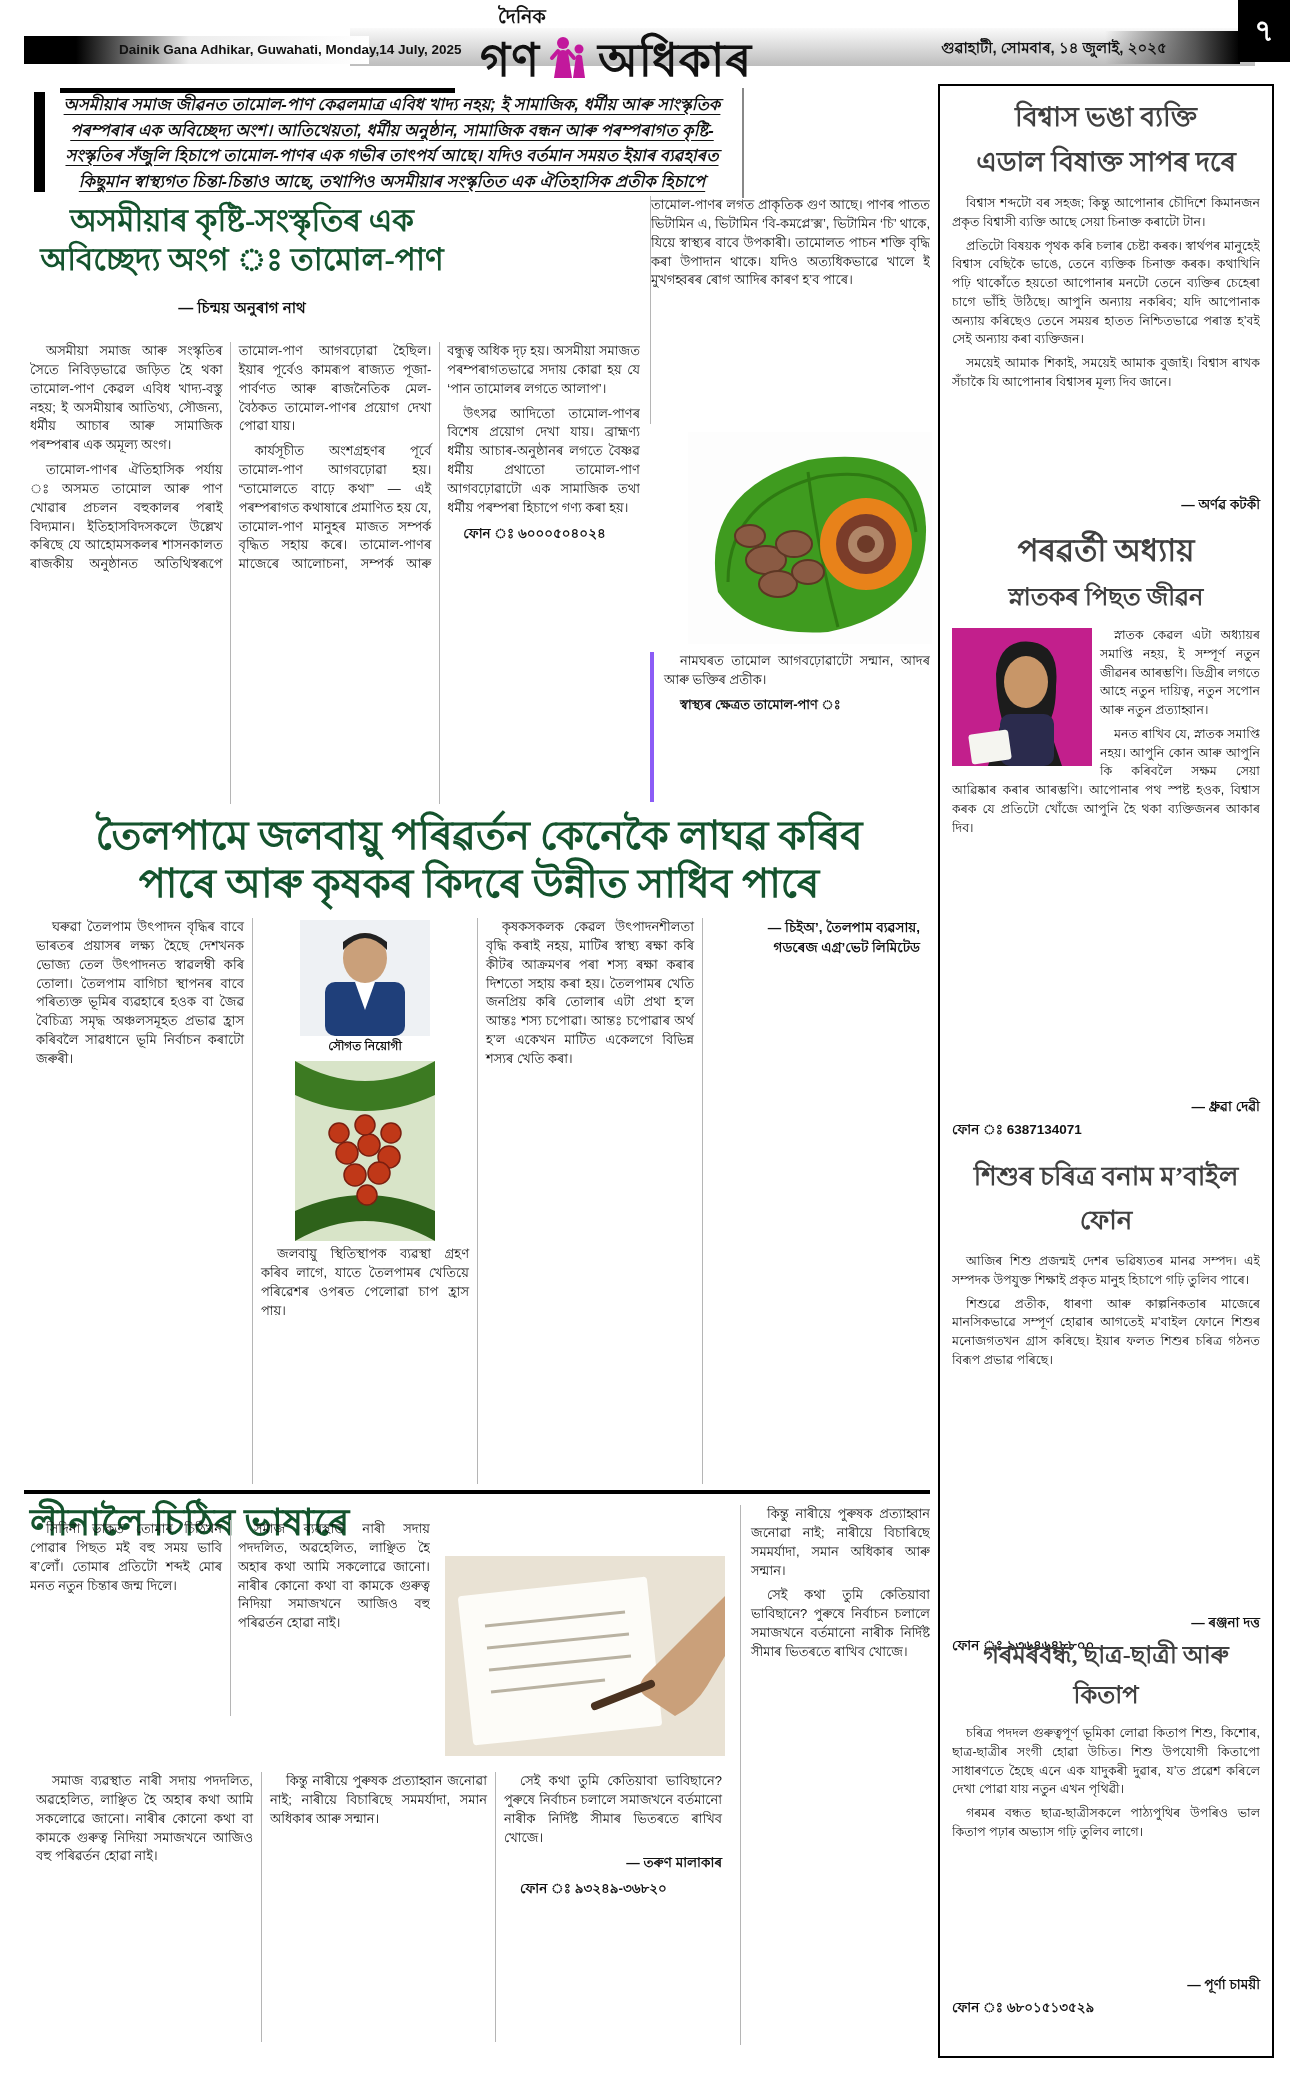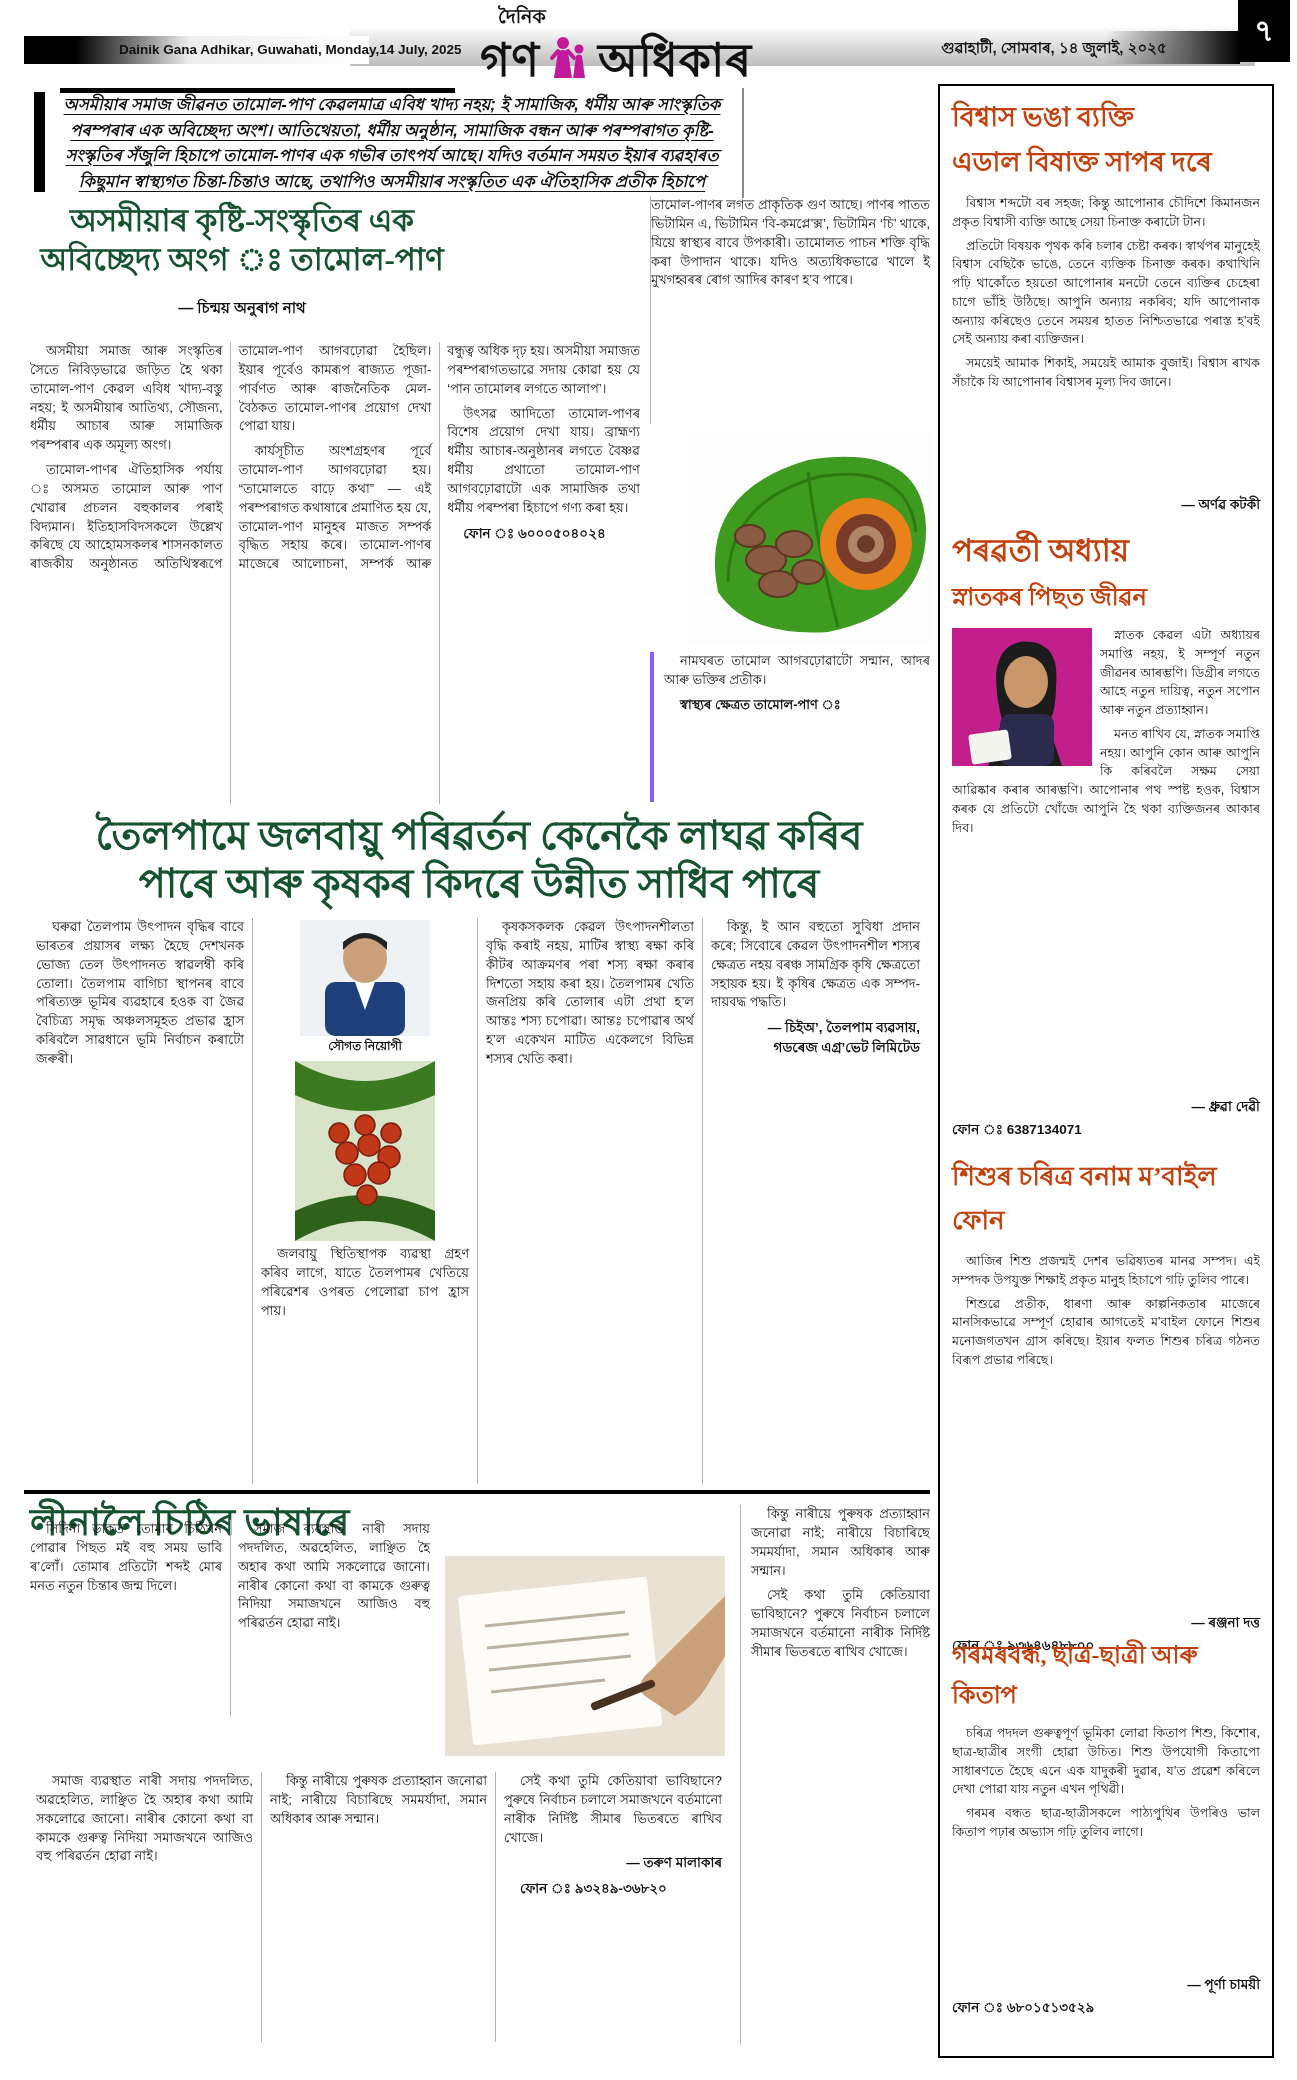--- a/index.html
+++ b/index.html
@@ -46,21 +46,21 @@
   .caption{font-size:12px;font-weight:bold;text-align:center;margin:2px 0 6px;}
   
   .palm-hl{left:28px;top:812px;width:902px;text-align:center;font-size:40px;line-height:1.2;}
   
   .letter-rule{left:24px;top:1490px;width:906px;height:4px;background:#000;}
   .letter-hl{left:30px;top:1502px;width:420px;font-size:37px;line-height:1.15;}
   
   .rightbox{left:938px;top:84px;width:336px;height:1974px;border:2px solid #000;box-sizing:border-box;
             padding:10px 12px;}
   .r-art{margin-bottom:10px;}
-  .r-hl{font-family:"Liberation Serif","DejaVu Serif",serif;font-weight:bold;color:#c2410c;}
+  .r-hl{font-family:"Liberation Serif","DejaVu Serif",serif;font-weight:bold;text-align:center;color:#404040;}
   .r-body{font-size:12.5px;line-height:1.5;text-align:justify;}
   .r-body p{margin:0 0 5px;text-indent:14px;}
 </style>
 </head>
 <body>
 
 <div class="page">
 
   <div class="abs band"></div>
   <div class="abs strip-left">Dainik Gana Adhikar, Guwahati, Monday,14 July, 2025</div>
@@ -163,21 +163,20 @@
             <circle cx="96" cy="72" r="10"></circle>
             <circle cx="72" cy="134" r="10"></circle>
         </g>
       </svg>
       <p>জলবায়ু স্থিতিস্থাপক ব্যৱস্থা গ্ৰহণ কৰিব লাগে, যাতে তৈলপামৰ খেতিয়ে পৰিৱেশৰ ওপৰত পেলোৱা চাপ হ্ৰাস পায়।</p>
     </div>
     <div class="clip" style="width:225px;">
       <p>কৃষকসকলক কেৱল উৎপাদনশীলতা বৃদ্ধি কৰাই নহয়, মাটিৰ স্বাস্থ্য ৰক্ষা কৰি কীটৰ আক্ৰমণৰ পৰা শস্য ৰক্ষা কৰাৰ দিশতো সহায় কৰা হয়। তৈলপামৰ খেতি জনপ্ৰিয় কৰি তোলাৰ এটা প্ৰথা হ’ল আন্তঃ শস্য চপোৱা। আন্তঃ চপোৱাৰ অৰ্থ হ’ল একেখন মাটিত একেলগে বিভিন্ন শস্যৰ খেতি কৰা।</p>
     </div>
     <div class="clip" style="width:225px;">
-      <p>কিন্তু, ই আন বহুতো সুবিধা প্ৰদান কৰে; সিবোৰে কেৱল উৎপাদনশীল শস্যৰ ক্ষেত্ৰত নহয় বৰঞ্চ সামগ্ৰিক কৃষি ক্ষেত্ৰতো সহায়ক হয়। ই কৃষিৰ ক্ষেত্ৰত এক সম্পদ-দায়বদ্ধ পদ্ধতি।</p>
       <p class="byline">— চিইঅ’, তৈলপাম ব্যৱসায়, গডৰেজ এগ্ৰ’ভেট লিমিটেড</p>
     </div>
   </div>
 
   <div class="abs letter-rule"></div>
   <div class="abs letter-hl hl">লীনালৈ চিঠিৰ ভাষাৰে</div>
 
   <div class="abs" style="left:445px;top:1556px;width:280px;height:200px;">
     <svg class="photo" width="280" height="200" viewBox="0 0 280 200">
       <rect width="280" height="200" fill="#e9e2d4"></rect>

